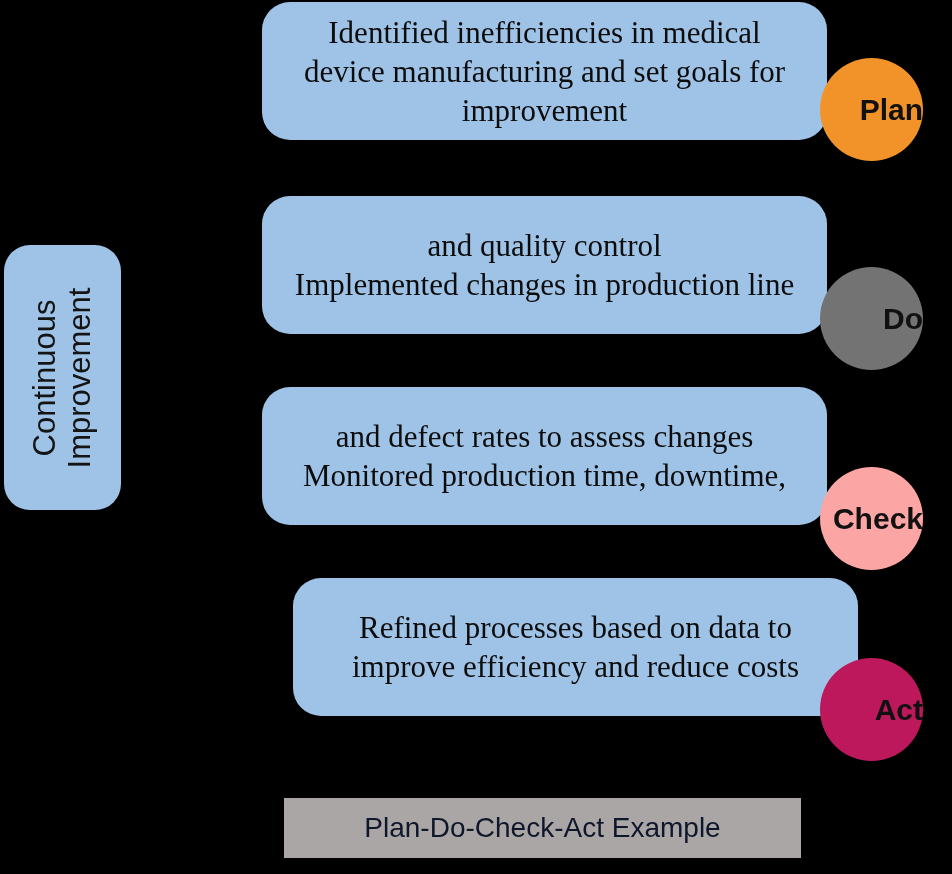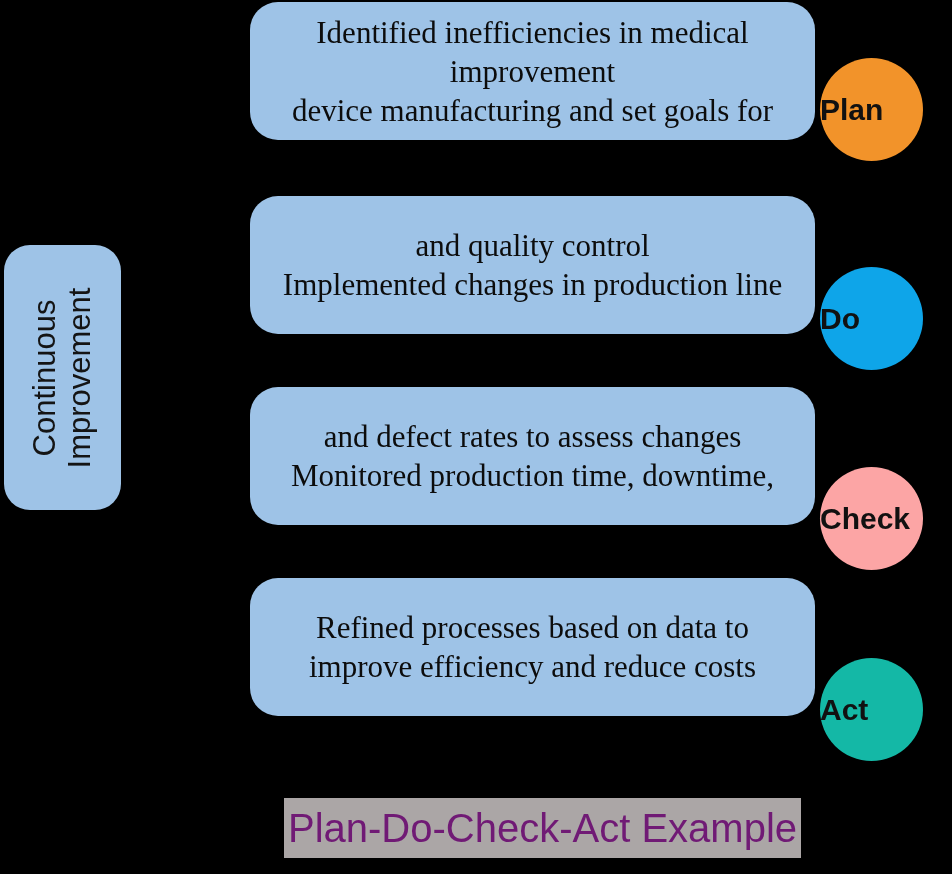--- a/index.html
+++ b/index.html
@@ -32,52 +32,52 @@
     transform: translate(-50%, -50%) rotate(-90deg);
     text-align: center;
     font-size: 31px;
     line-height: 1.12;
     color: #141414;
   }
 
   
   .step-box {
     position: absolute;
-    left: 250px;
+    left: 262px;
     width: 565px;
     height: 138px;
     border-radius: 28px;
     display: flex;
     align-items: center;
     justify-content: center;
   }
   .step-1 { top: 2px; }
   .step-2 { top: 196px; }
   .step-3 { top: 387px; }
-  .step-4 { top: 578px; }
+  .step-4 { top: 578px; margin-left: 31px; }
   .step-text {
     margin: 0;
     font-family: "Liberation Serif", serif;
     font-size: 31px;
     line-height: 39px;
     color: #0c0c0c;
     text-align: center;
   }
   .line { display: block; }
 
   
   .badge {
     position: absolute;
     left: 820px;
     width: 103px;
     height: 103px;
     border-radius: 50%;
     display: flex;
     align-items: center;
-    justify-content: flex-start;
+    justify-content: flex-end;
   }
   .badge span {
     font-size: 30px;
     font-weight: bold;
     color: #111;
   }
   .badge-plan  { top: 58px; }
   .badge-do    { top: 267px; }
   .badge-check { top: 467px; }
   .badge-act   { top: 658px; }
@@ -87,38 +87,38 @@
     position: absolute;
     left: 284px;
     top: 798px;
     width: 517px;
     height: 60px;
     display: flex;
     align-items: center;
     justify-content: center;
   }
   .footer-bar span {
-    font-size: 40px;
-    color: #701a75;
+    font-size: 28px;
+    color: #0f172a;
   }
 </style>
 </head>
 <body>
 
 <div class="canvas" style="background-color: rgb(0, 0, 0);">
 
   <div class="side-box" style="background-color: rgb(158, 195, 231);">
     <div class="side-text">Continuous Improvement</div>
   </div>
 
   <section class="step-box step-1" style="background-color: rgb(158, 195, 231);">
     <p class="step-text">
       <span class="line">Identified inefficiencies in medical</span>
+      <span class="line">device manufacturing and set goals for</span>
       <span class="line">improvement</span>
-      <span class="line">device manufacturing and set goals for</span>
     </p>
   </section>
 
   <section class="step-box step-2" style="background-color: rgb(158, 195, 231);">
     <p class="step-text">
       <span class="line">and quality control</span>
       <span class="line">Implemented changes in production line</span>
     </p>
   </section>
 
@@ -133,29 +133,29 @@
     <p class="step-text">
       <span class="line">Refined processes based on data to</span>
       <span class="line">improve efficiency and reduce costs</span>
     </p>
   </section>
 
   <div class="badge badge-plan" style="background-color: rgb(242, 147, 42);">
     <span>Plan</span>
   </div>
 
-  <div class="badge badge-do" style="background-color: #0ea5e9;">
+  <div class="badge badge-do" style="background-color: #737373;">
     <span>Do</span>
   </div>
 
   <div class="badge badge-check" style="background-color: #fca5a5;">
     <span>Check</span>
   </div>
 
-  <div class="badge badge-act" style="background-color: #14b8a6;">
+  <div class="badge badge-act" style="background-color: #be185d;">
     <span>Act</span>
   </div>
 
   <div class="footer-bar" style="background-color: rgb(171, 166, 166);">
     <span>Plan-Do-Check-Act Example</span>
   </div>
 
 </div>
 
 </body></html>

